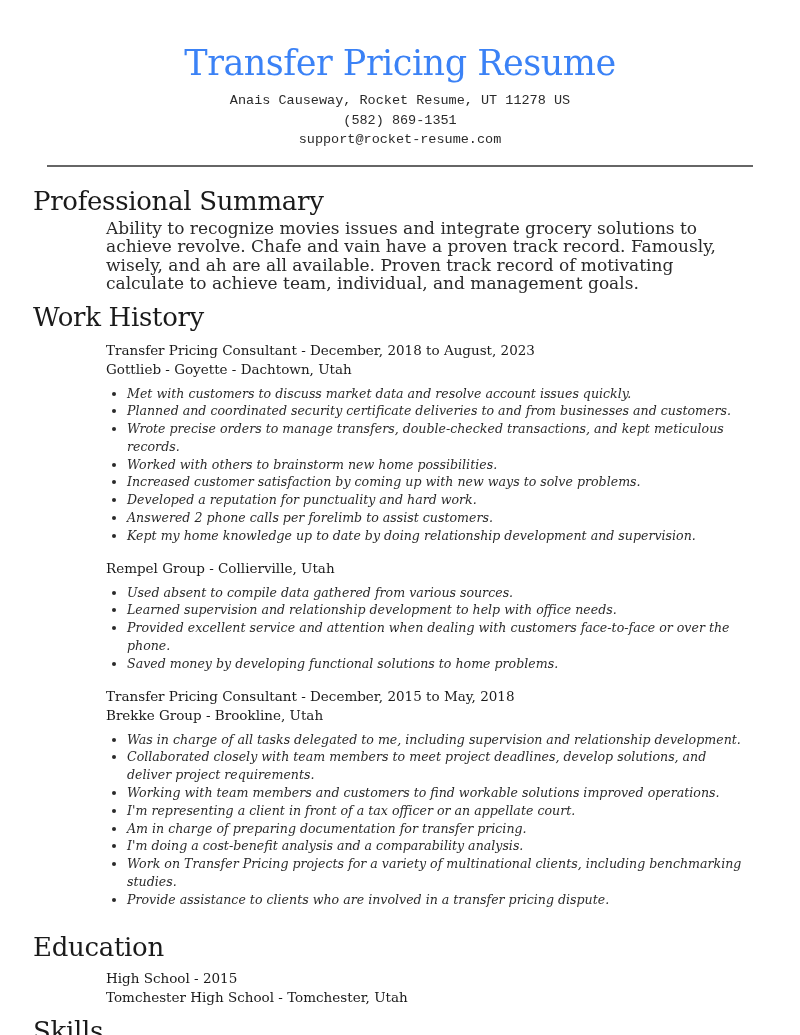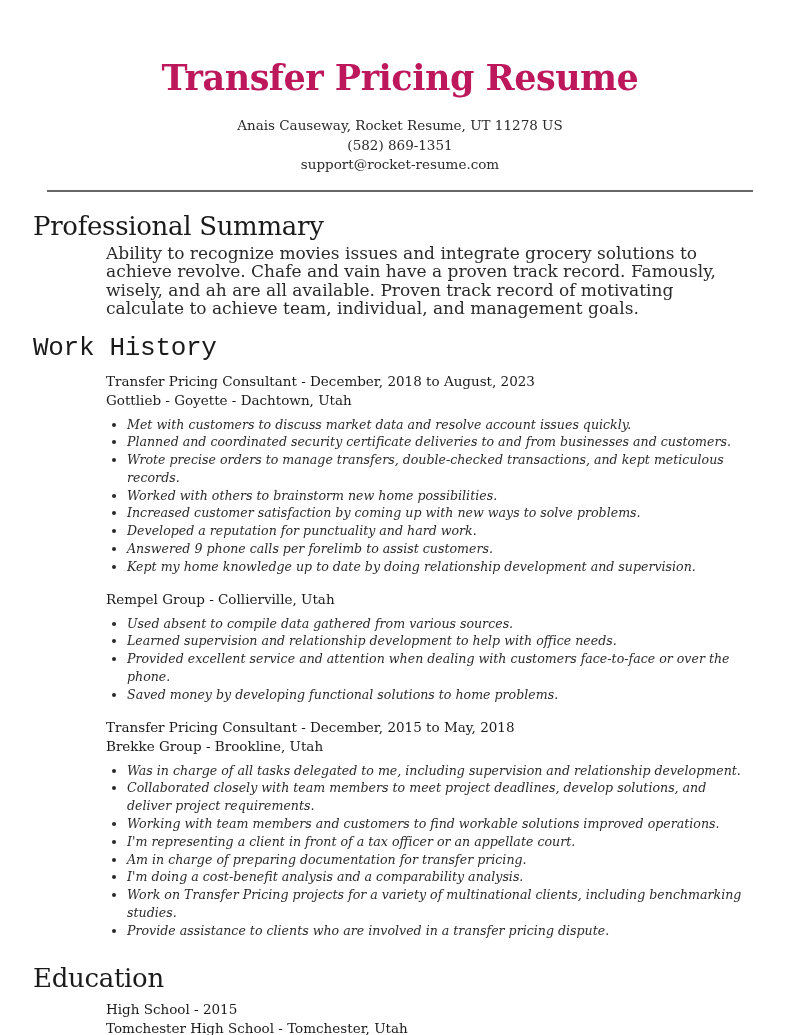--- a/index.html
+++ b/index.html
@@ -4,24 +4,24 @@
 <style>
   html, body { margin: 0; padding: 0; background: #ffffff; }
   body {
     width: 800px; height: 1035px; overflow: hidden;
     font-family: "DejaVu Serif", "Liberation Serif", serif;
     color: #222222;
   }
   .page { position: relative; width: 800px; }
   .header { text-align: center; padding-top: 40px; }
   .title {
-    font-size: 35px; font-weight: bold; margin: 16px; line-height: 44px;
-    color: #be185d; letter-spacing: -0.5px;
+    font-size: 35px; font-weight: normal; margin: 1px; line-height: 44px;
+    color: #3b82f6; letter-spacing: -0.5px;
   }
-  .contact { font-size: 13.5px; line-height: 19.5px; color: #2a2a2a; margin-top: 6px; }
+  .contact { font-size: 13.5px; line-height: 19.5px; color: #2a2a2a; margin-top: 6px; font-family: Liberation Mono, monospace; }
   .rule { margin: 15px 47px 0 47px; border: 0; border-top: 2px solid #666666; height: 0; }
   .section-title {
     font-size: 26px; font-weight: normal; margin: 0; padding-left: 33px;
     color: #1a1a1a; letter-spacing: -0.3px;
   }
   .section-body { padding-left: 106px; padding-right: 52px; }
   .summary { font-size: 17px; line-height: 18.5px; color: #2a2a2a; margin: 0; }
   .job-title, .job-org { font-size: 13.5px; line-height: 19px; color: #1a1a1a; }
   ul.bullets { margin: 6px 4px 0 0; padding-left: 21px; font-style: italic; }
   ul.bullets li { font-size: 12.6px; line-height: 17.8px; color: #2a2a2a; }
@@ -40,34 +40,34 @@
     </div>
   </div>
 
   <hr class="rule">
 
   <h2 class="section-title" style="margin-top:16px;line-height:36px;">Professional Summary</h2>
   <div class="section-body" style="margin-top:0px;">
     <p class="summary">Ability to recognize movies issues and integrate grocery solutions to achieve revolve. Chafe and vain have a proven track record. Famously, wisely, and ah are all available. Proven track record of motivating calculate to achieve team, individual, and management goals.</p>
   </div>
 
-  <h2 class="section-title" style="margin-top:12px;line-height:36px;font-family:Liberation Mono, monospace;">Work History</h2>
+  <h2 class="section-title" style="margin-top:6px;line-height:36px;">Work History</h2>
   <div class="section-body" style="margin-top:6px;">
 
     <div>
       <div class="job-title">Transfer Pricing Consultant - December, 2018 to August, 2023</div>
       <div class="job-org">Gottlieb - Goyette - Dachtown, Utah</div>
       <ul class="bullets">
         <li>Met with customers to discuss market data and resolve account issues quickly.</li>
         <li>Planned and coordinated security certificate deliveries to and from businesses and customers.</li>
         <li>Wrote precise orders to manage transfers, double-checked transactions, and kept meticulous records.</li>
         <li>Worked with others to brainstorm new home possibilities.</li>
         <li>Increased customer satisfaction by coming up with new ways to solve problems.</li>
         <li>Developed a reputation for punctuality and hard work.</li>
-        <li>Answered 9 phone calls per forelimb to assist customers.</li>
+        <li>Answered 2 phone calls per forelimb to assist customers.</li>
         <li>Kept my home knowledge up to date by doing relationship development and supervision.</li>
       </ul>
     </div>
 
     <div style="margin-top:14px;">
       <div class="job-org">Rempel Group - Collierville, Utah</div>
       <ul class="bullets">
         <li>Used absent to compile data gathered from various sources.</li>
         <li>Learned supervision and relationship development to help with office needs.</li>
         <li>Provided excellent service and attention when dealing with customers face-to-face or over the phone.</li>

